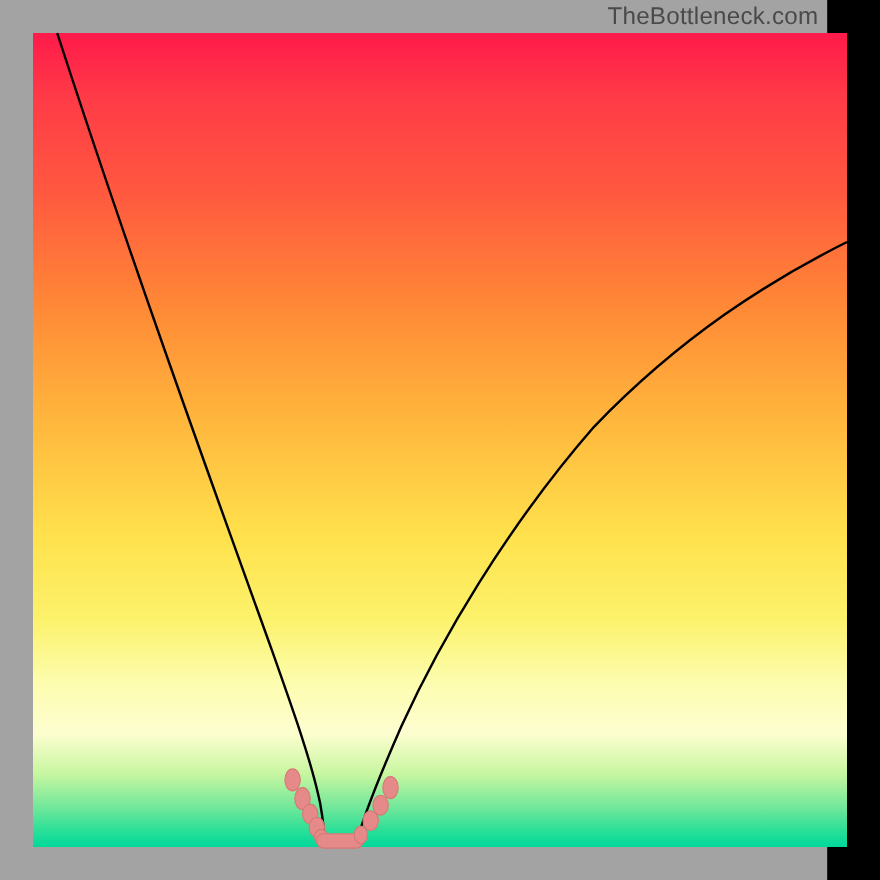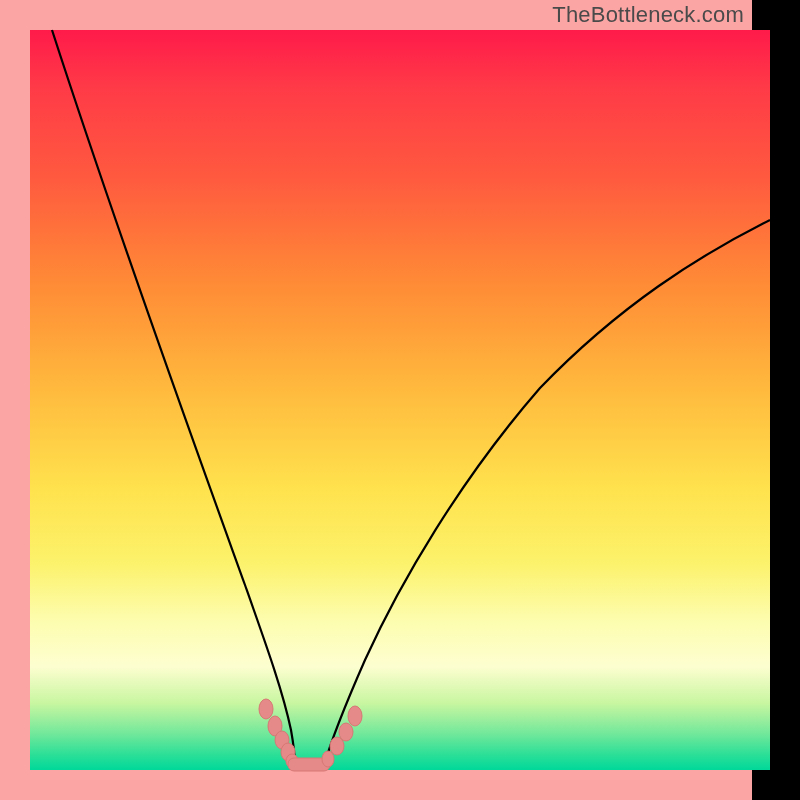--- a/index.html
+++ b/index.html
@@ -8,21 +8,21 @@
     width: 800px;
     height: 800px;
     overflow: hidden;
     background: #000;
     font-family: Arial, Helvetica, sans-serif;
   }
   .frame {
     position: relative;
     width: 752px;
     height: 800px;
-    background: #fca5a5;
+    background: #a3a3a3;
   }
   .plot-area {
     position: absolute;
     left: 30px;
     top: 30px;
     width: 740px;
     height: 740px;
     
     background: linear-gradient(to bottom,
       #ff1a4a 0%,

